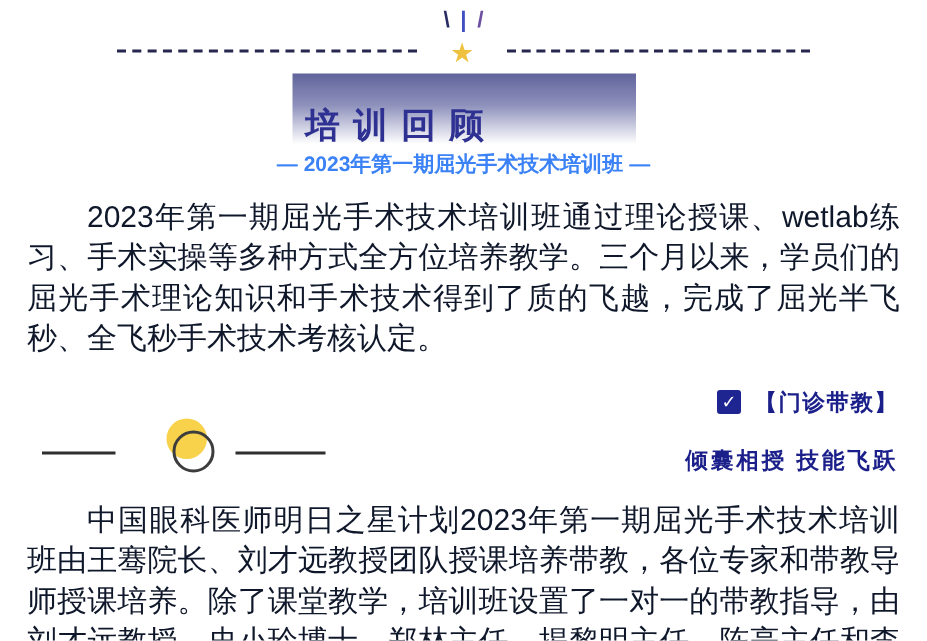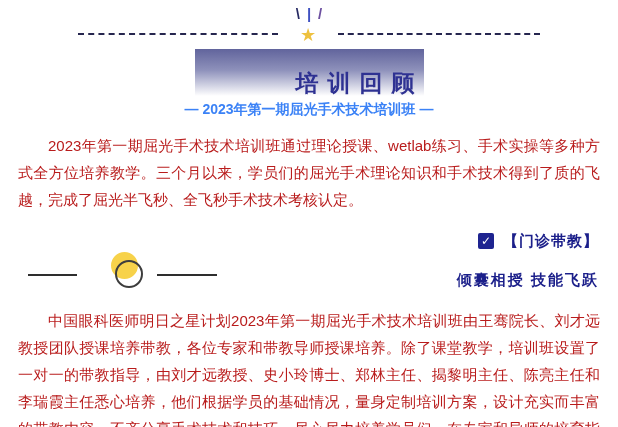--- a/index.html
+++ b/index.html
@@ -20,27 +20,27 @@
   
   .divider-row{display:flex;align-items:center;justify-content:center;height:16px;margin-top:2px;}
   .dash{border-top:2px dashed #26264f;height:0;}
   .dash-left{width:200px;margin-right:22px;}
   .dash-right{width:202px;margin-left:22px;}
   .star{color:#eec13f;font-size:18px;line-height:16px;transform:translateY(1px);}
 
   
   .title-box{width:229px;height:47px;margin:7px auto 0;
     background:linear-gradient(180deg,#61649c 0%,#8e91bb 45%,#ffffff 100%);
-    display:flex;align-items:flex-end;justify-content:flex-end;}
+    display:flex;align-items:flex-end;justify-content:flex-start;}
   .title-text{font-size:23px;font-weight:bold;color:#2e3192;letter-spacing:9px;
     text-indent:9px;line-height:1.05;margin-bottom:1px;white-space:nowrap;}
 
   .subtitle{text-align:center;font-weight:bold;font-size:14px;color:#3b82f6;margin-top:5px;}
 
-  .para{margin:13px 18px 0;font-size:15px;line-height:27px;color:#b91c1c;
+  .para{margin:13px 18px 0;font-size:20px;line-height:27px;color:#0f172a;
     text-align:justify;text-align-last:left;text-indent:2em;}
 
   
   .clinic-row{position:relative;height:66px;margin-top:16px;}
   .decor{position:absolute;left:0;top:22px;width:230px;height:44px;}
   .decor-line{position:absolute;top:23px;height:0;border-top:2px solid #2e2e2e;}
   .decor-line.left{left:28px;width:49px;}
   .decor-line.right{left:157px;width:60px;}
   .decor-circle-fill{position:absolute;left:111px;top:1px;width:27px;height:27px;
     border-radius:50%;background:#f7d24a;}

